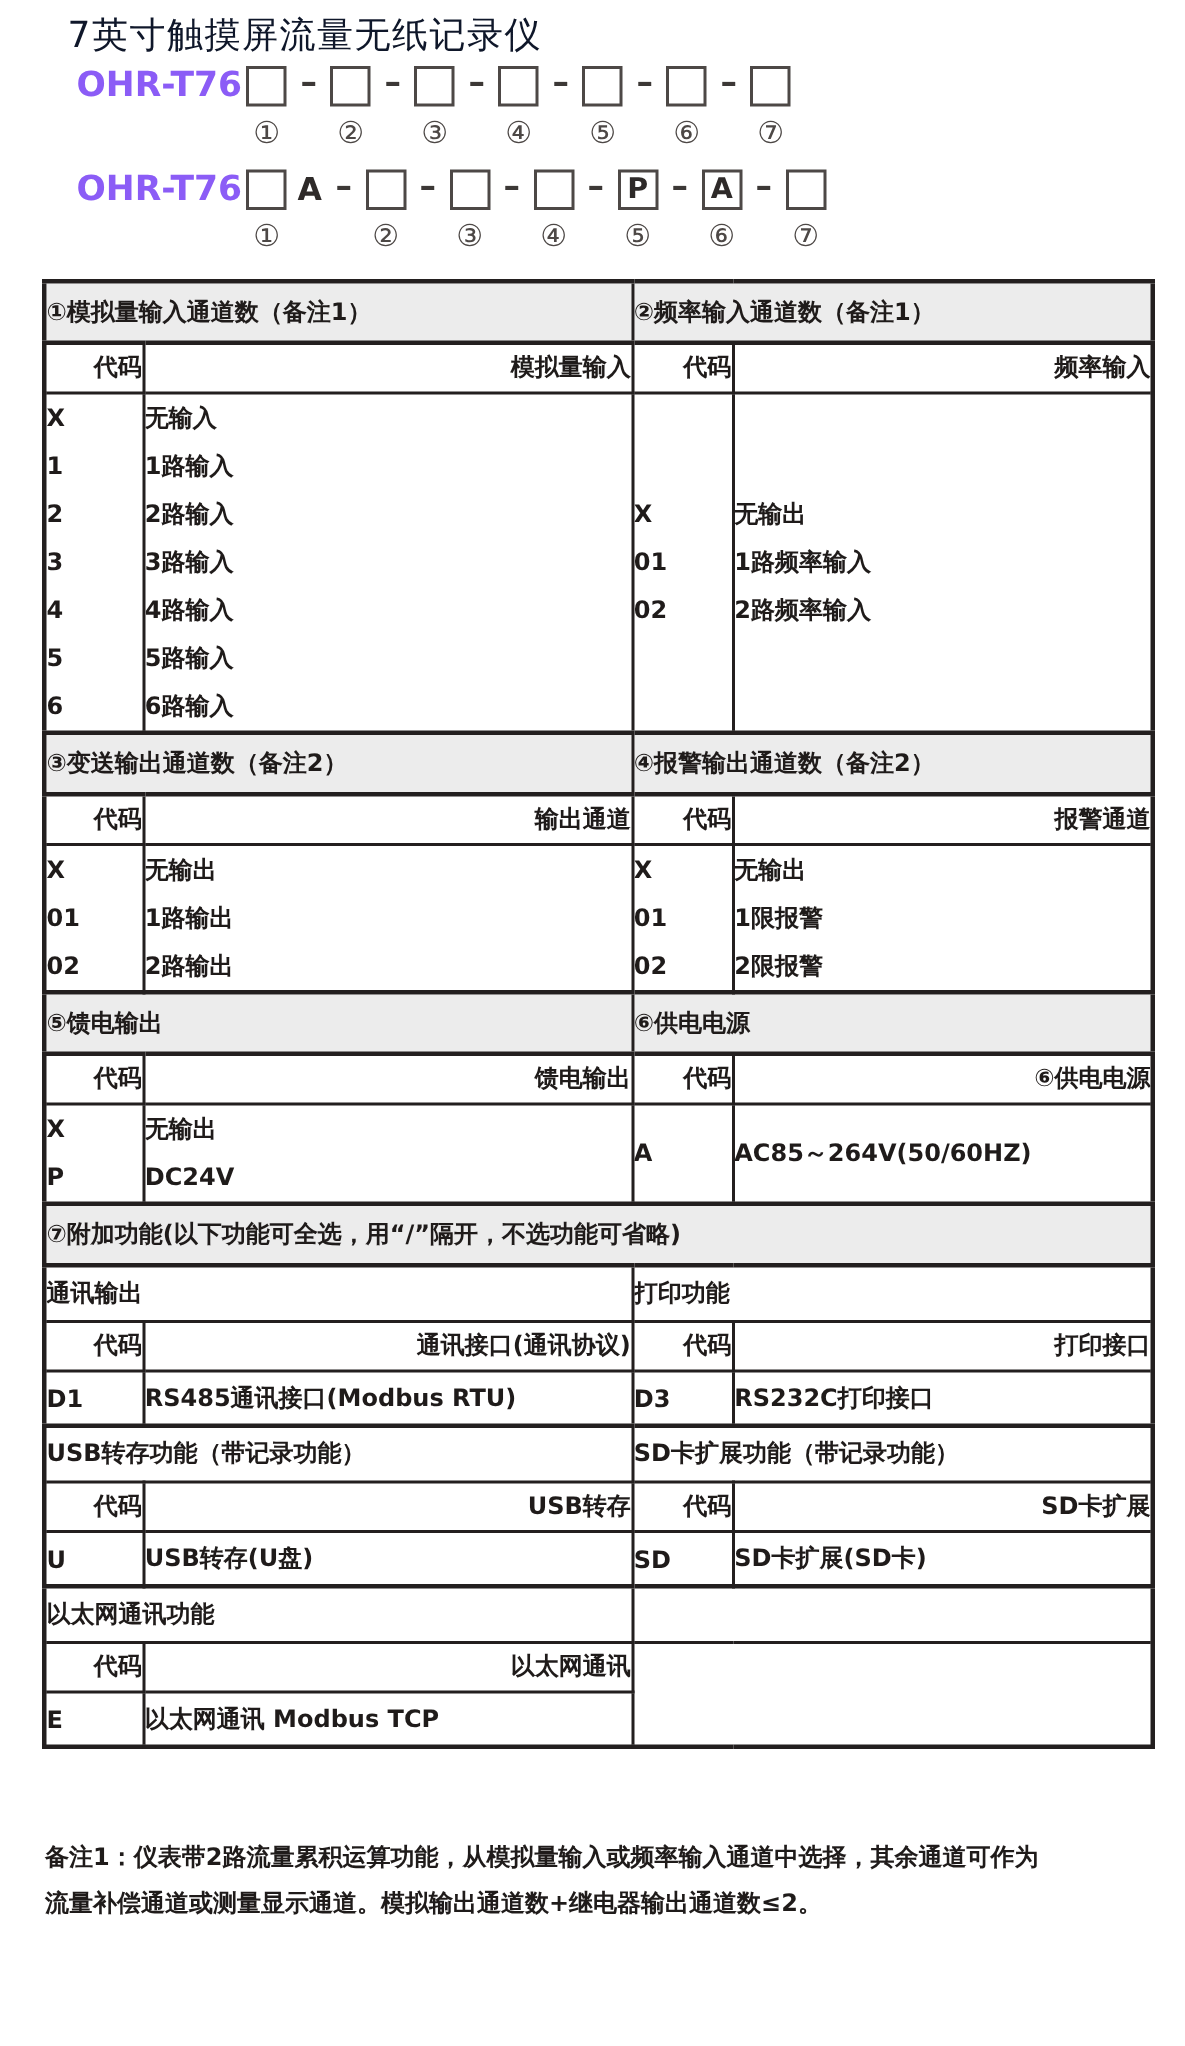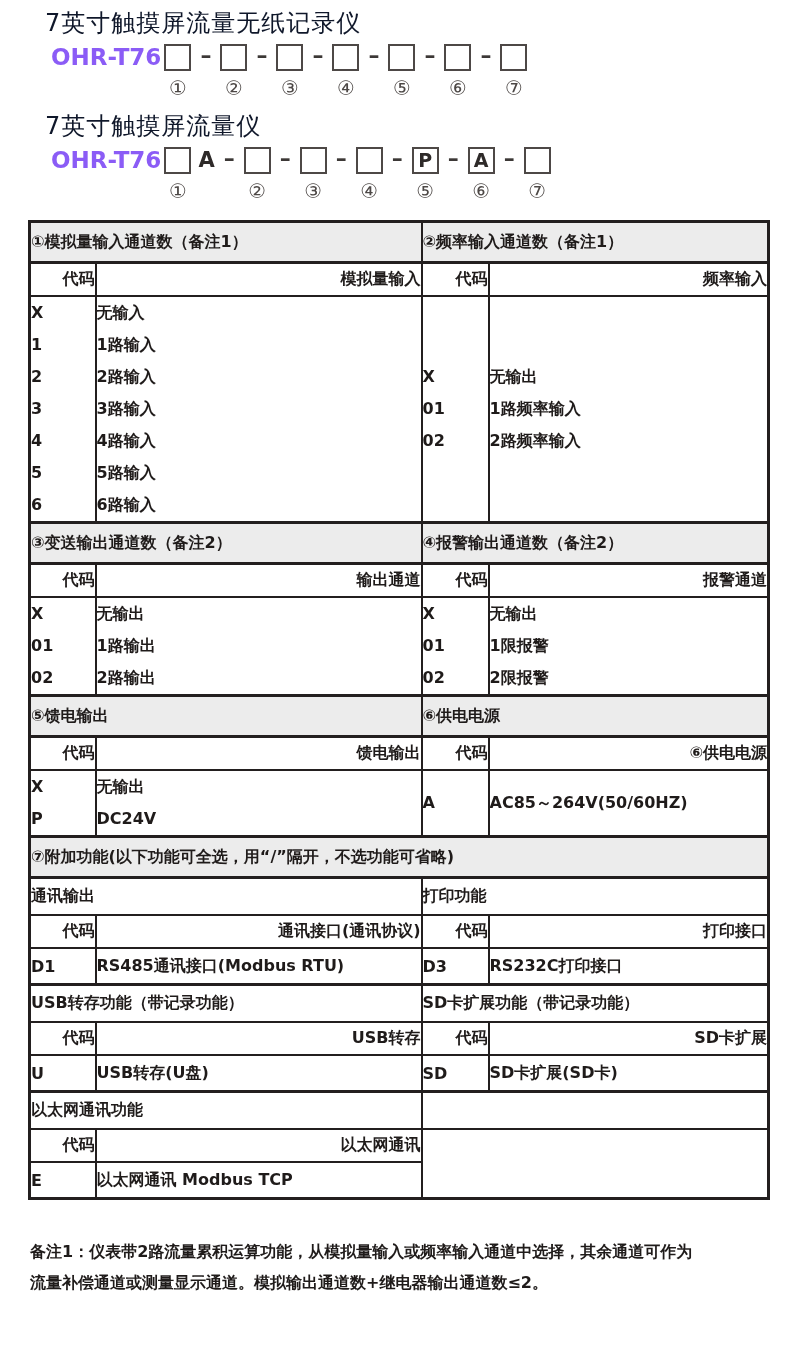--- a/index.html
+++ b/index.html
@@ -56,21 +56,21 @@
   td.titlecell { padding-left:16px; }
   tr.r-sub td { height:31px;text-align:right; }
   tr.r-one td { height:34px; }
   td.code { padding-left:10px; }
   td.desc { padding-left:11px; }
   td.dtop { vertical-align:top; padding-top:3px; padding-bottom:3px; }
   .dl { height:32px; line-height:32px; }
   td.empty { background:#ffffff; }
 
   
-  .notes { margin:36px 0 0 30px; }
+  .notes { margin:56px 0 0 30px; }
   .note-line {
     font-size:16px; font-weight:700; color:#1f1b1a;
     line-height:31px; white-space:nowrap; letter-spacing:0;
   }
 </style>
 </head>
 <body>
 
 <div class="page">
 
@@ -123,21 +123,20 @@
           <span class="m-dash">–</span>
           <span class="m-slot">
             <span class="m-top">
               <span class="m-box"></span>
             </span>
             <span class="m-num">⑦</span>
           </span>
         </div>
     </div>
     <div>
-      <div class="product-title">7英寸触摸屏流量仪</div>
       <div class="model-line" id="model-1">
           <span class="m-prefix">OHR-T76</span>
           <span class="m-slot">
             <span class="m-top">
               <span class="m-box"></span>
               <span class="m-after">A</span>
             </span>
             <span class="m-num">①</span>
           </span>
           <span class="m-dash">–</span>

